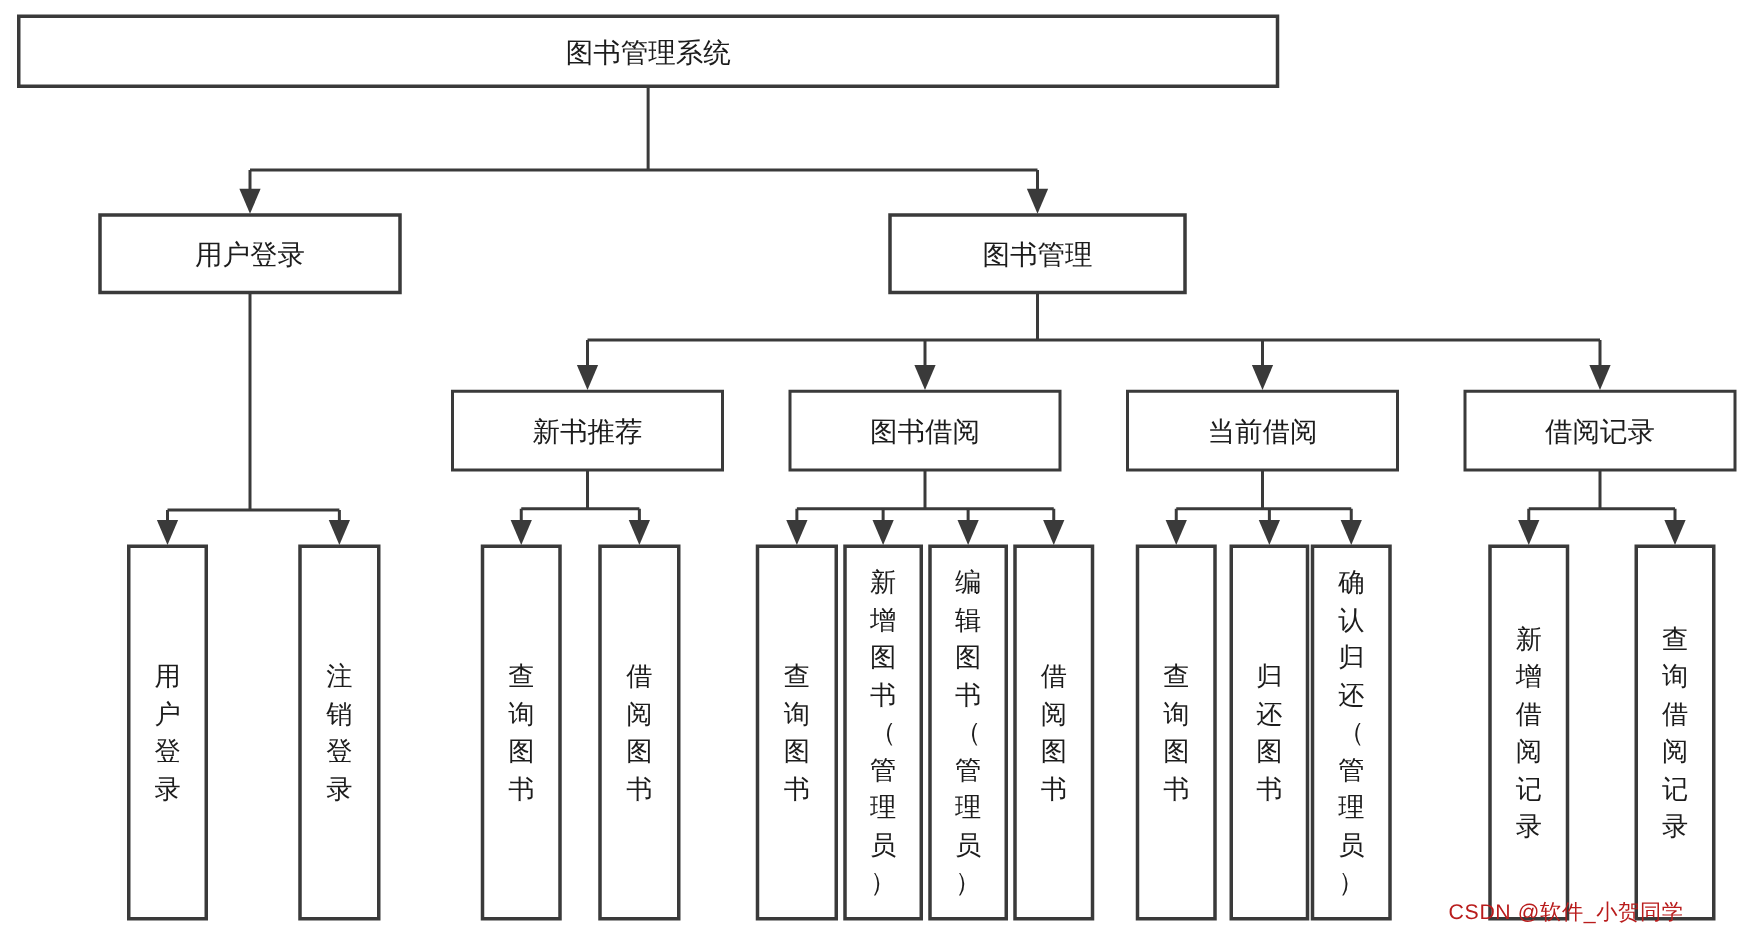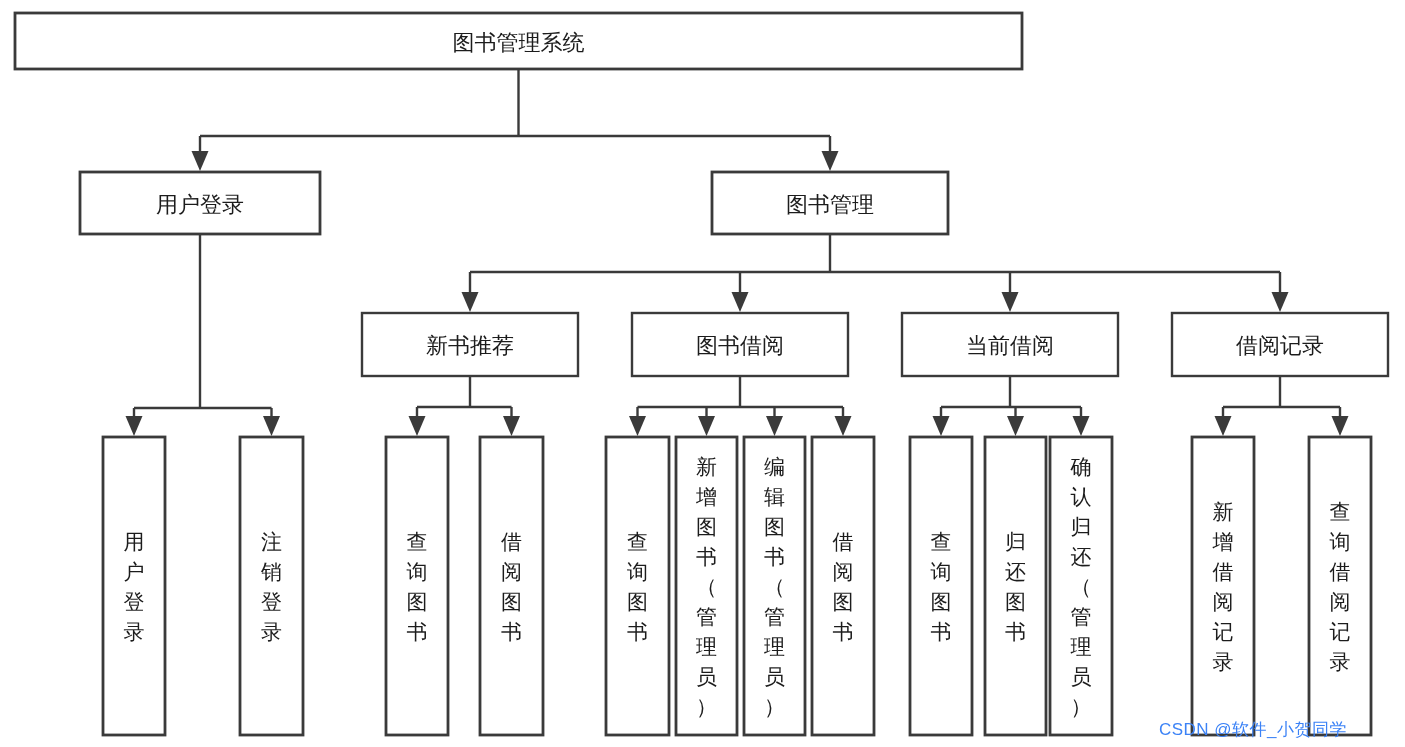--- a/index.html
+++ b/index.html
@@ -56,21 +56,21 @@
   .node-label.vert {
     font-size: 21px;
     letter-spacing: 0px;
   }
   .watermark {
     position: absolute;
     right: 10px;
     bottom: 6px;
     font-family: "Liberation Sans", "DejaVu Sans", sans-serif;
     font-size: 17px;
-    color: #3b82f6;
+    color: #b91c1c;
     letter-spacing: 0.5px;
     white-space: nowrap;
     pointer-events: none;
   }
 </style>
 </head>
 <body>
 
 <div id="diagram-root">
   <svg id="flow" viewBox="0 0 1405 747" xmlns="http://www.w3.org/2000/svg">

